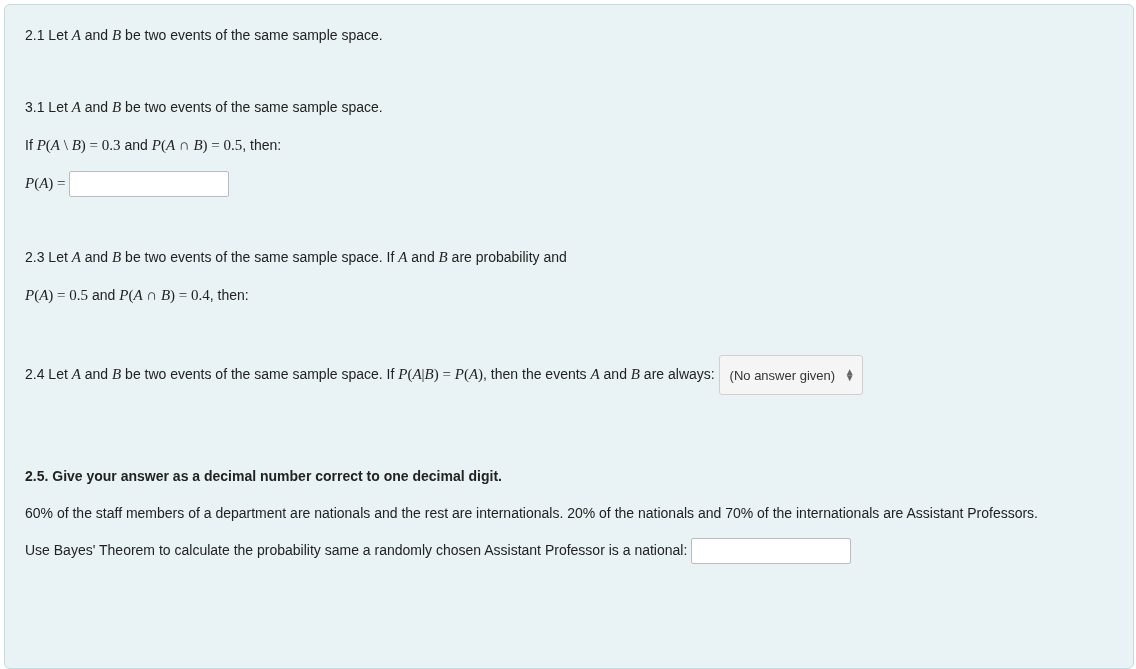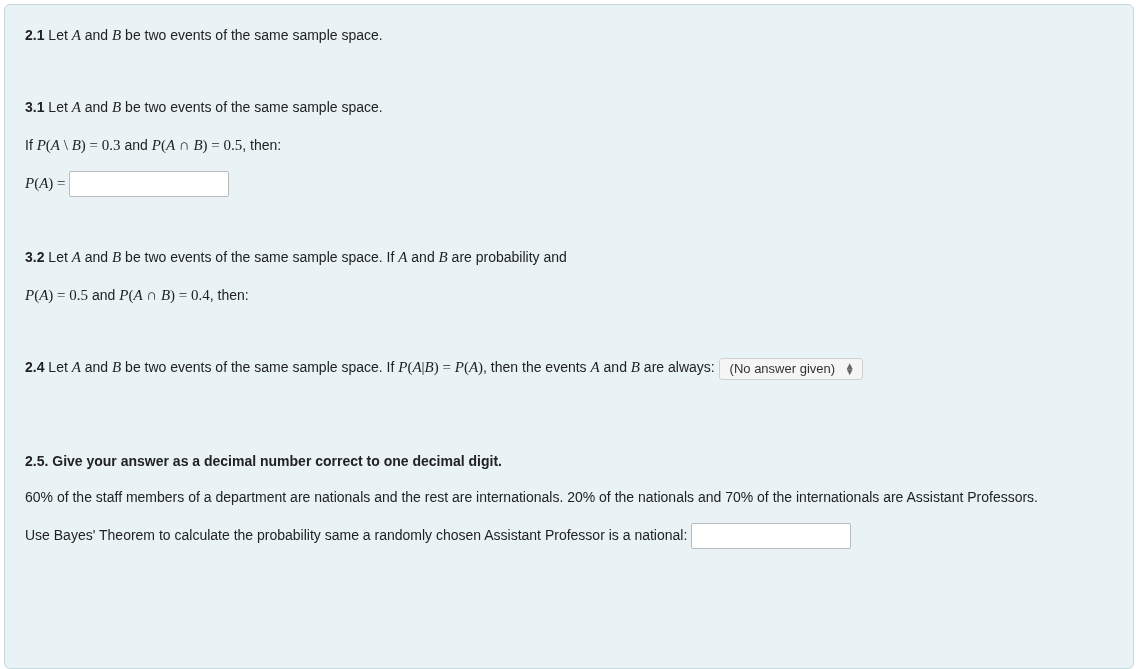--- a/index.html
+++ b/index.html
@@ -23,21 +23,21 @@
   .question {
     margin-bottom: 48px;
   }
   .question:last-child {
     margin-bottom: 0;
   }
   .line {
     margin-bottom: 14px;
   }
   .qnum {
-    font-weight: bold;
+    font-weight: normal;
   }
   .math {
     font-family: "Times New Roman", Times, serif;
     font-style: italic;
     font-size: 15px;
   }
   .math .nonit {
     font-style: normal;
   }
   input.blank {
@@ -49,21 +49,21 @@
     padding: 0 4px;
     font-size: 14px;
     vertical-align: middle;
   }
   .select-wrap {
     display: inline-block;
     position: relative;
     vertical-align: middle;
   }
   select.dropdown {
-    height: 22px;
+    height: 40px;
     border: 1px solid #d0d0d0;
     border-radius: 3px;
     background: #f5f5f5;
     padding: 0 26px 0 10px;
     font-size: 13px;
     color: #333;
     appearance: none;
     -webkit-appearance: none;
     cursor: pointer;
   }
@@ -100,21 +100,21 @@
       <span>If </span><span class="math"><span class="nonit"><i>P</i>(<i>A</i> \ <i>B</i>) = 0.3</span></span><span> and </span><span class="math"><span class="nonit"><i>P</i>(<i>A</i> ∩ <i>B</i>) = 0.5</span></span><span>, then:</span>
     </div>
     <div class="line">
       <span class="math"><span class="nonit"><i>P</i>(<i>A</i>) =</span></span>
       <input class="blank" type="text" value="" style="">
     </div>
   </div>
 
   <div class="question">
     <div class="line">
-      <span class="qnum">3.2</span><span> Let </span><span class="math">A</span><span> and </span><span class="math">B</span><span> be two events of the same sample space. If </span><span class="math">A</span><span> and </span><span class="math">B</span><span> are probability and</span>
+      <span class="qnum">2.3</span><span> Let </span><span class="math">A</span><span> and </span><span class="math">B</span><span> be two events of the same sample space. If </span><span class="math">A</span><span> and </span><span class="math">B</span><span> are probability and</span>
     </div>
     <div class="line">
       <span class="math"><span class="nonit"><i>P</i>(<i>A</i>) = 0.5</span></span><span> and </span><span class="math"><span class="nonit"><i>P</i>(<i>A</i> ∩ <i>B</i>) = 0.4</span></span><span>, then:</span>
     </div>
   </div>
 
   <div class="question" style="margin-bottom:70px;">
     <div class="line">
       <span class="qnum">2.4</span><span> Let </span><span class="math">A</span><span> and </span><span class="math">B</span><span> be two events of the same sample space. If </span><span class="math"><span class="nonit"><i>P</i>(<i>A</i>|<i>B</i>) = <i>P</i>(<i>A</i>)</span></span><span>, then the events </span><span class="math">A</span><span> and </span><span class="math">B</span><span> are always: </span>
       <span class="select-wrap">

